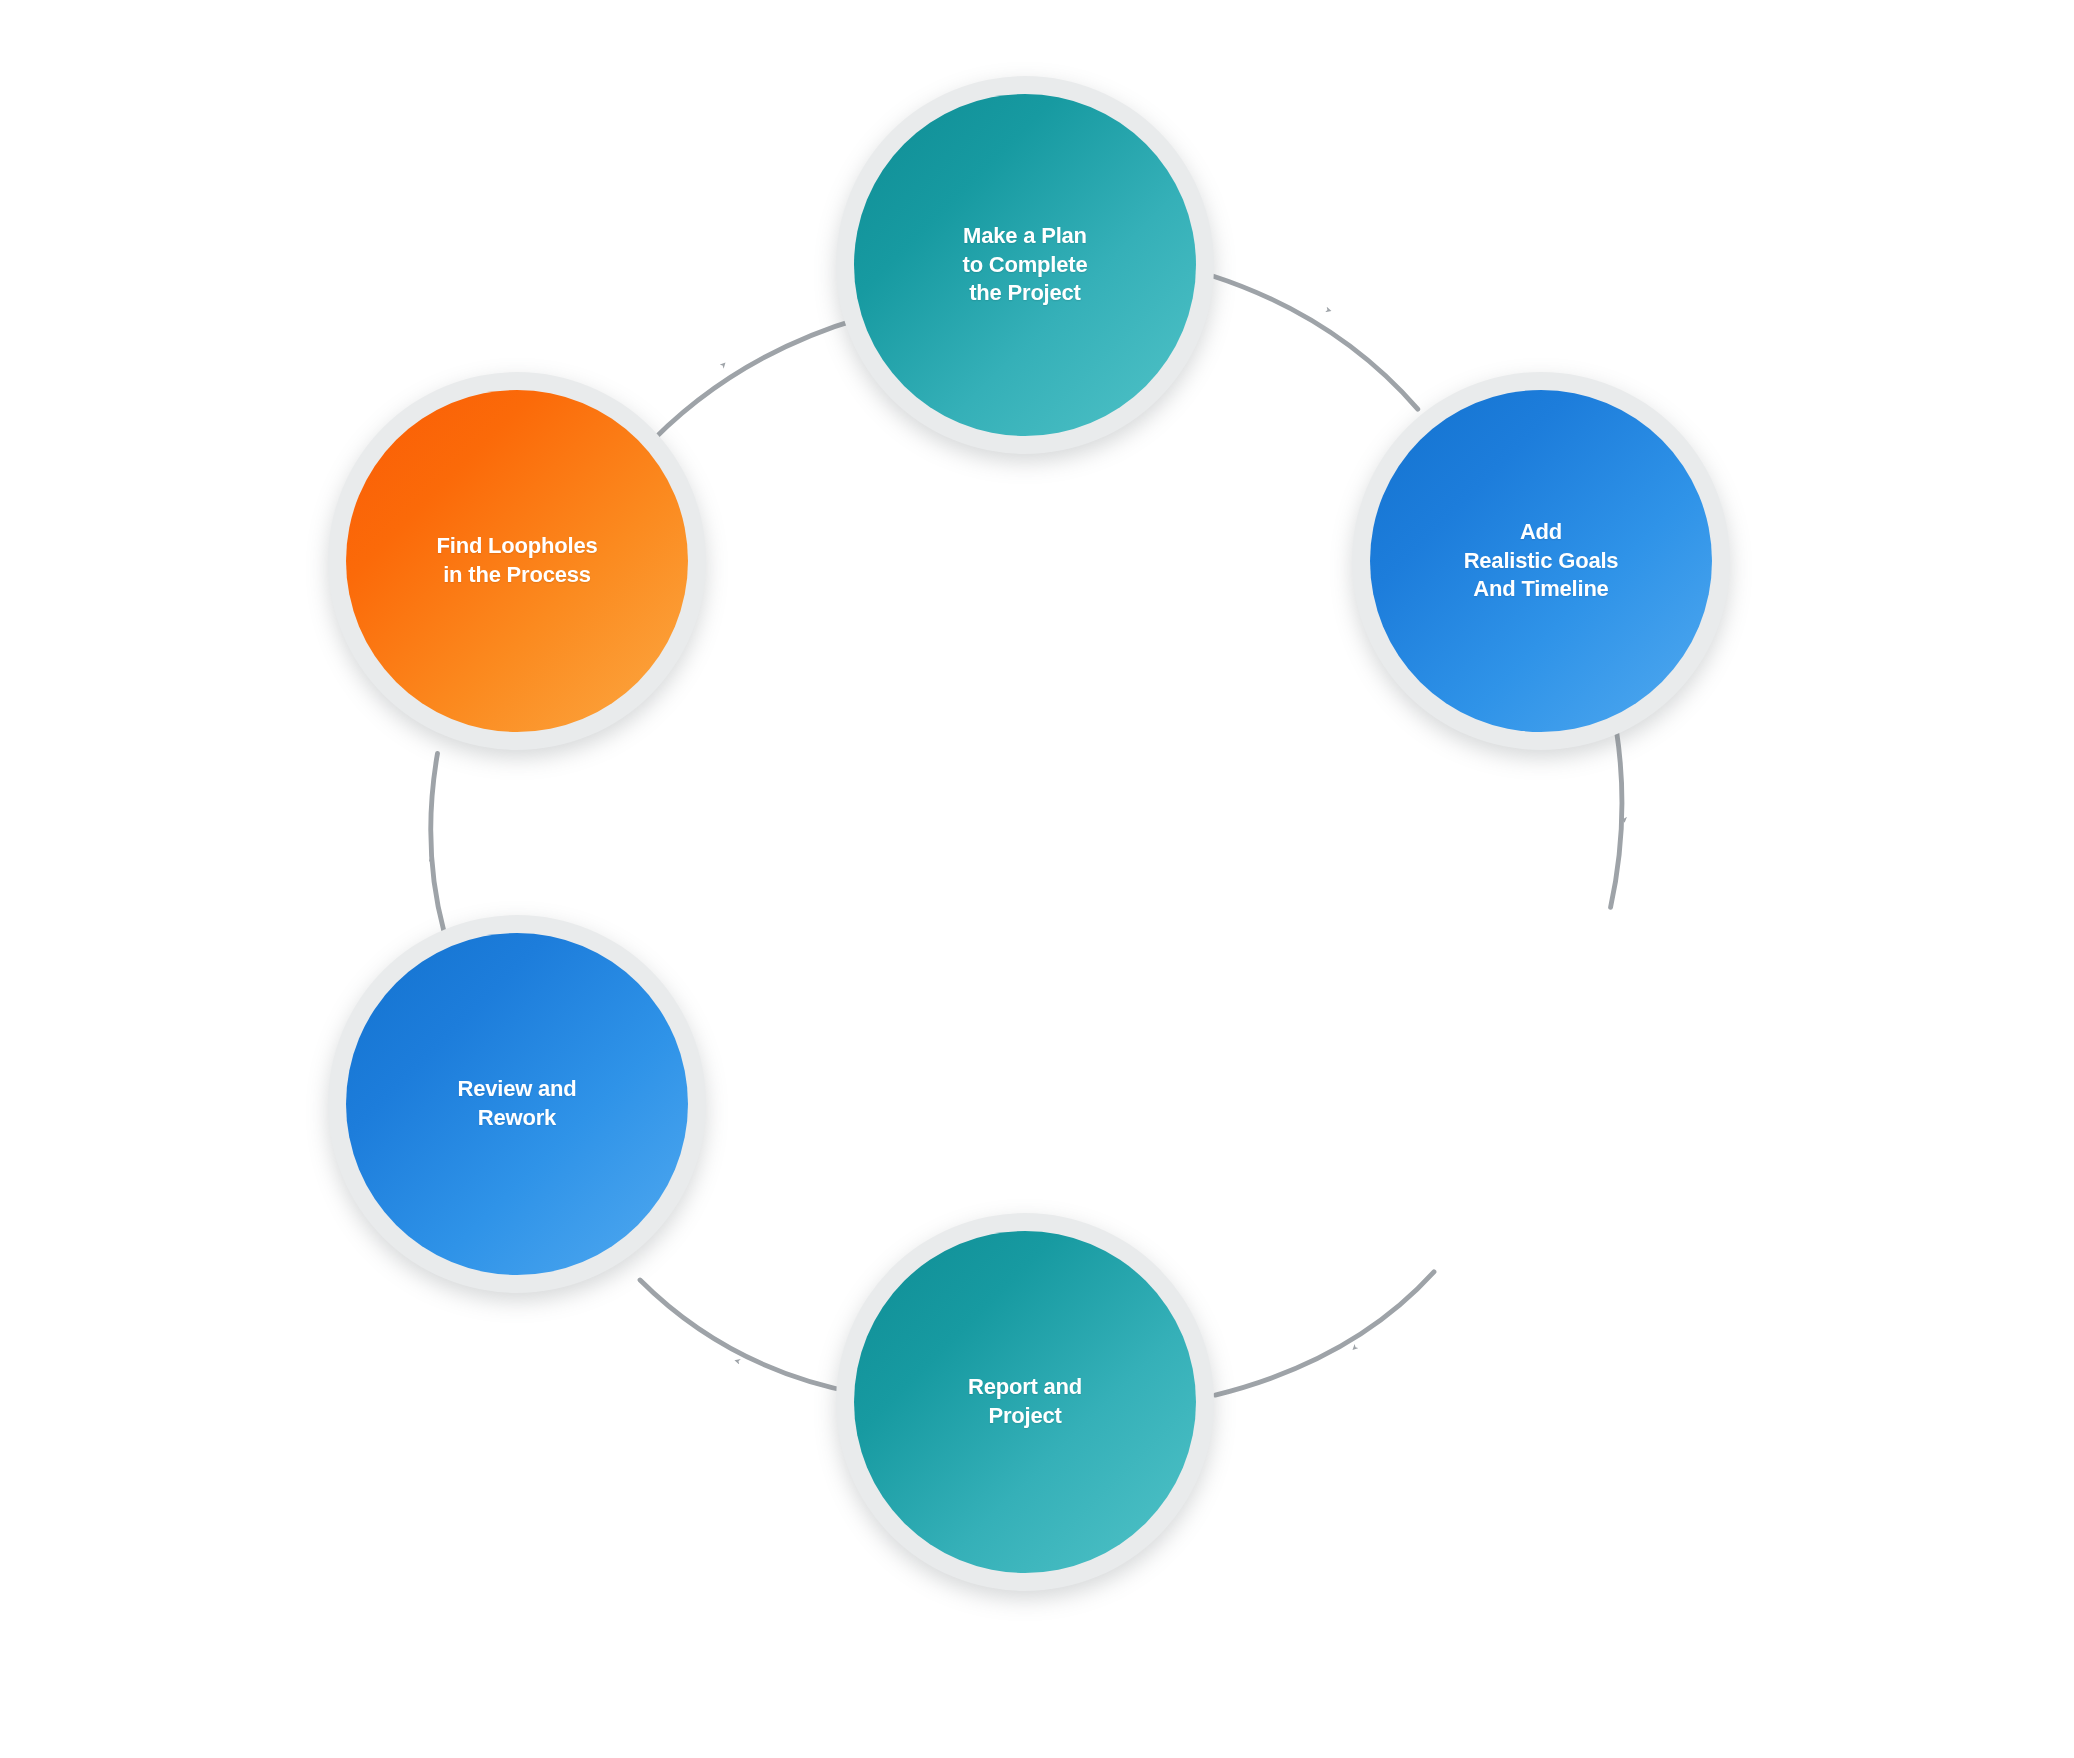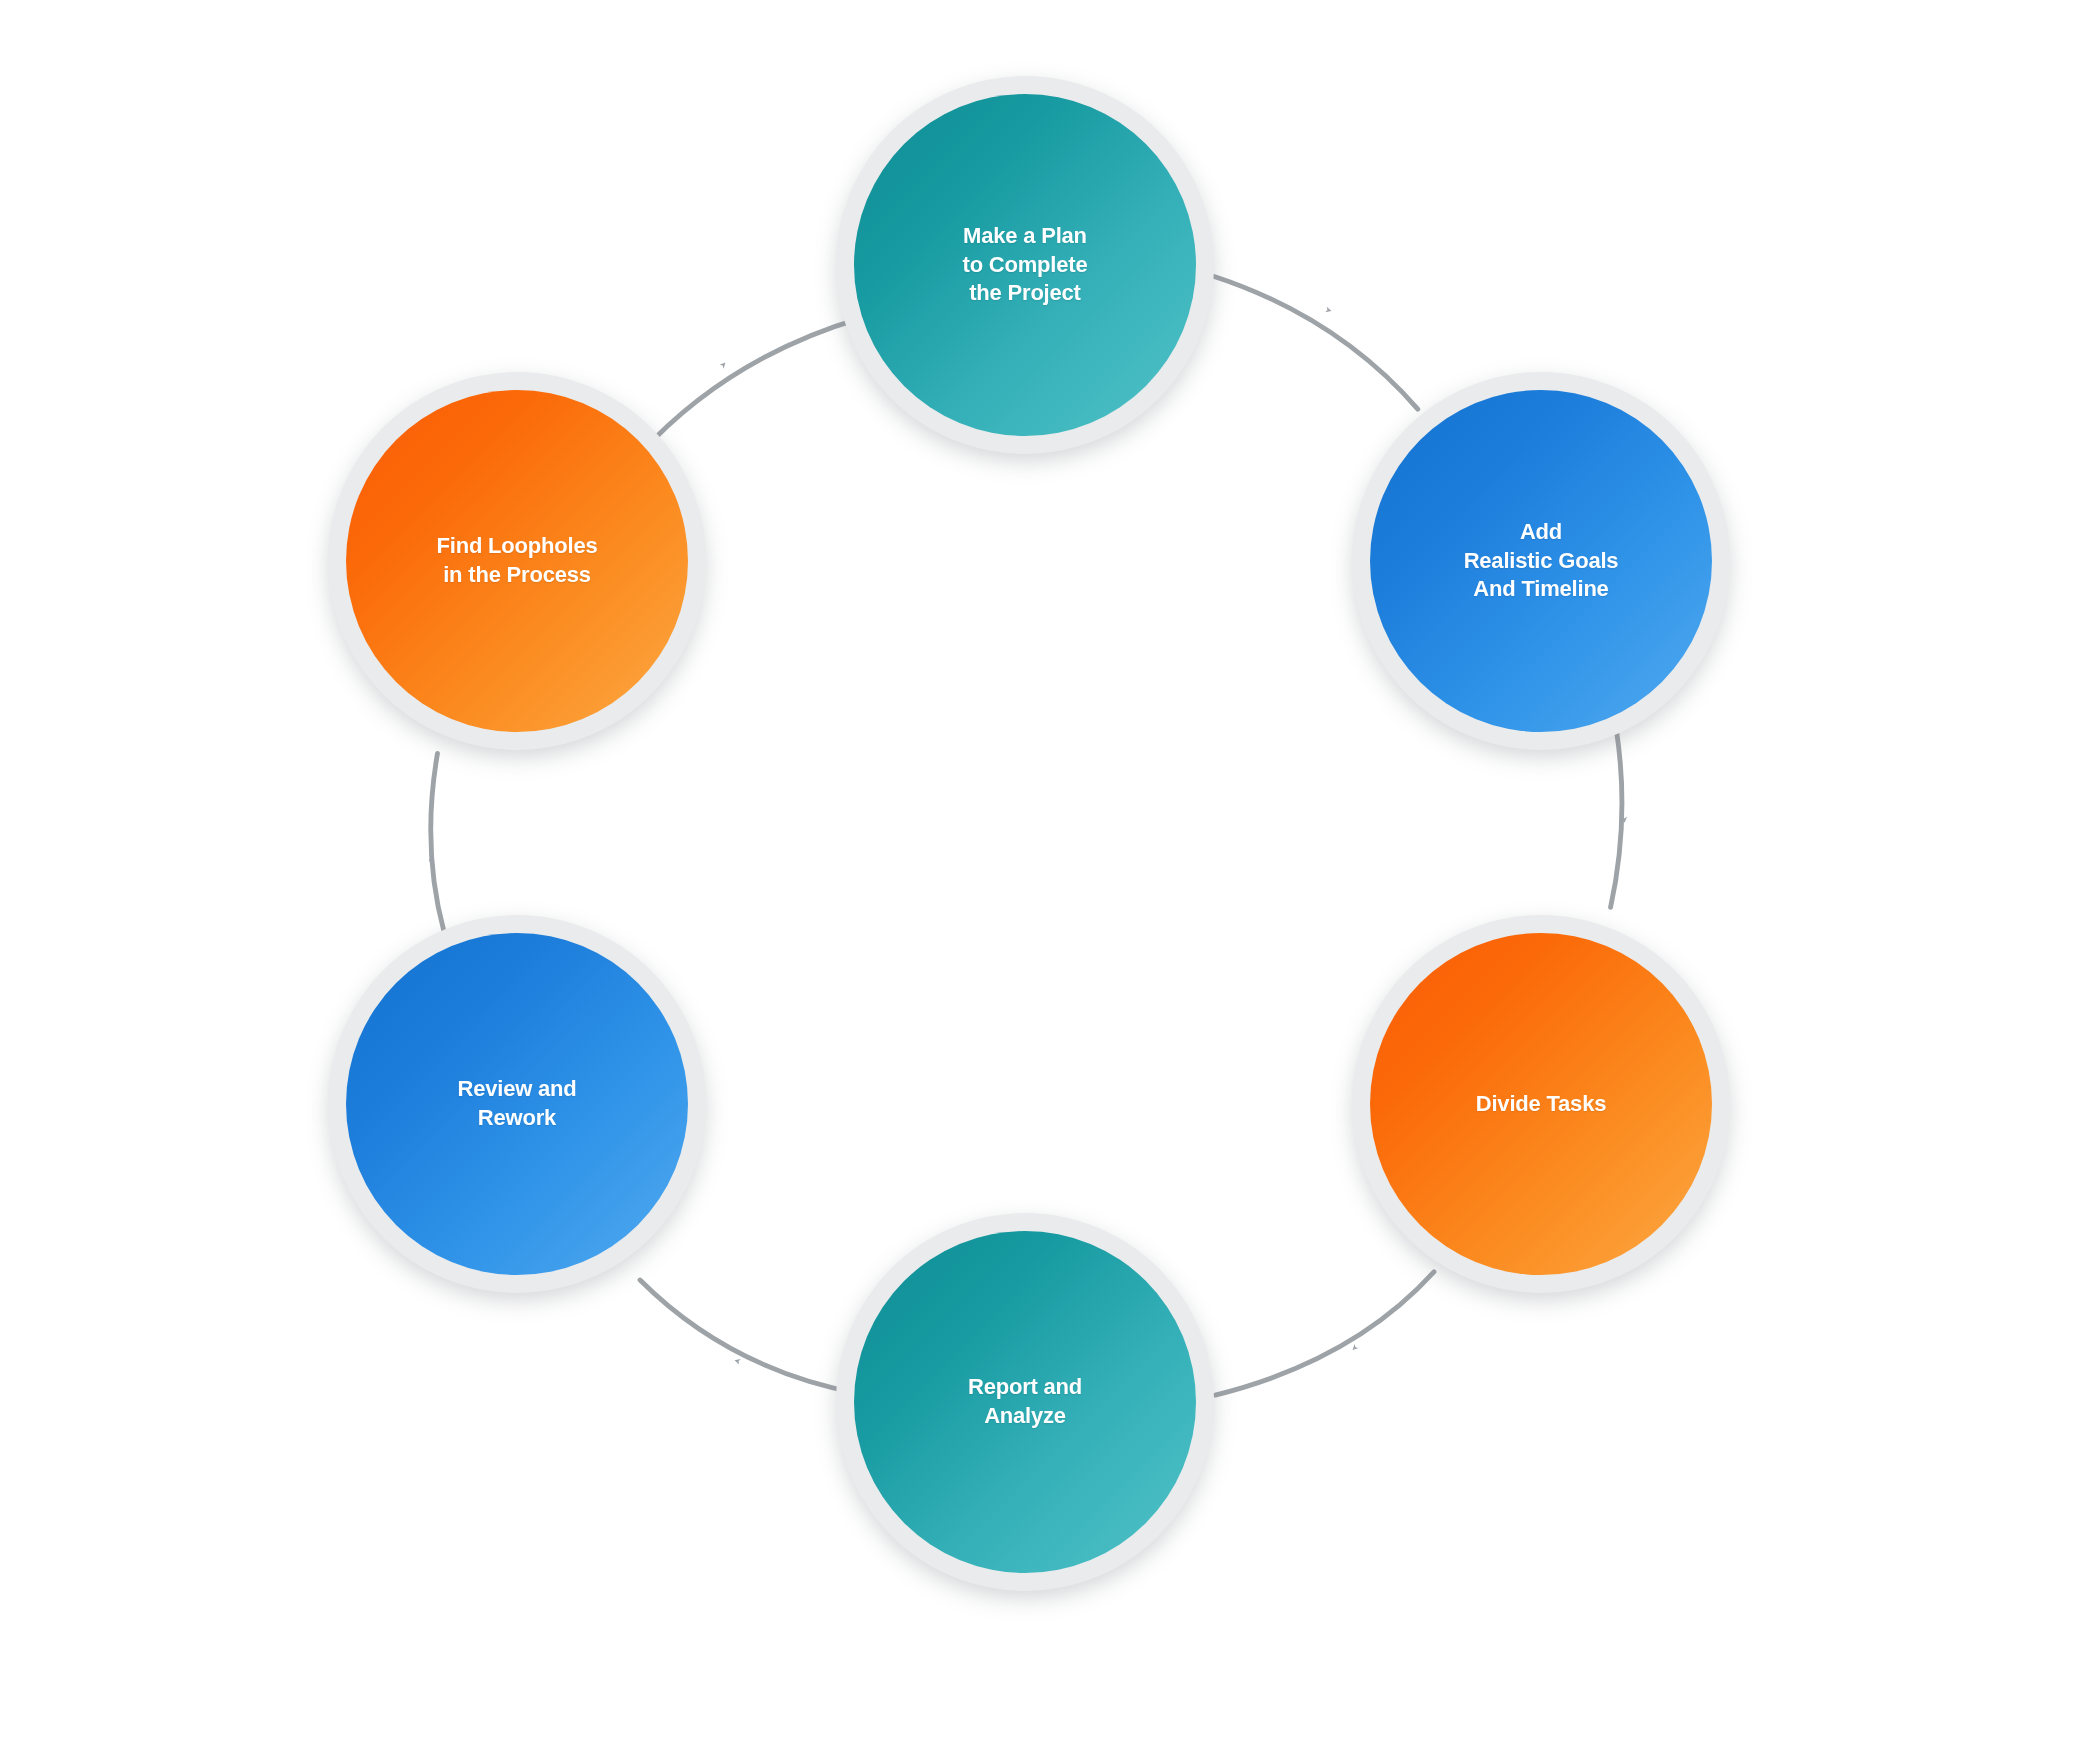--- a/index.html
+++ b/index.html
@@ -152,34 +152,27 @@
   <div class="node" style="left:1541px; top:561px;">
     <div class="cast"></div>
     <div class="ring"></div>
     <div class="disc theme-blue">
       <div class="label">Add
 Realistic Goals
 And Timeline</div>
     </div>
   </div>
 
-  <div class="node" style="left:1541px; top:1104px;">
-    <div class="cast"></div>
-    <div class="ring"></div>
-    <div class="disc theme-orange">
-      <div class="label">Divide Tasks</div>
-    </div>
-  </div>
 
   <div class="node" style="left:1025px; top:1402px;">
     <div class="cast"></div>
     <div class="ring"></div>
     <div class="disc theme-teal">
       <div class="label">Report and
-Analyze</div>
+Project</div>
     </div>
   </div>
 
   <div class="node" style="left:517px; top:1104px;">
     <div class="cast"></div>
     <div class="ring"></div>
     <div class="disc theme-blue">
       <div class="label">Review and
 Rework</div>
     </div>

